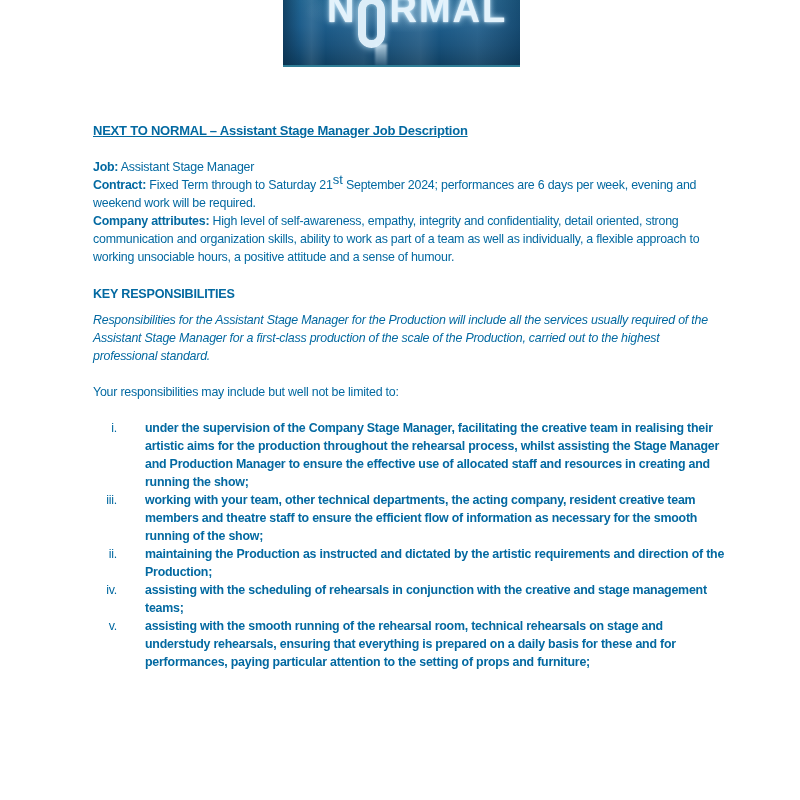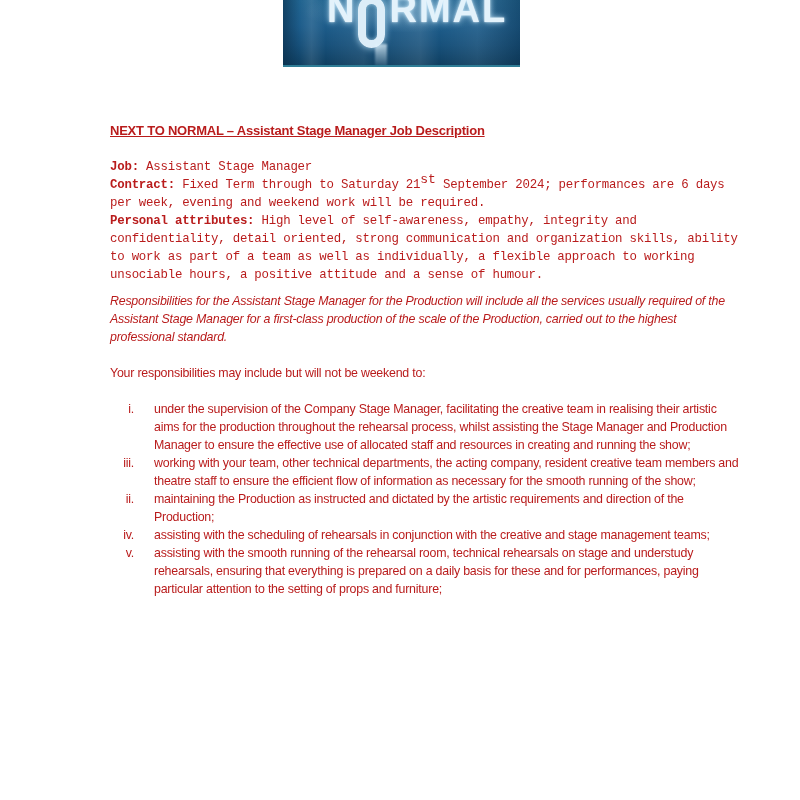--- a/index.html
+++ b/index.html
@@ -66,58 +66,59 @@
     top: 44px;
     width: 12px;
     height: 26px;
     background: linear-gradient(180deg, rgba(225,242,252,0.75), rgba(225,242,252,0));
     filter: blur(1px);
   }
 
   
   .content {
     position: absolute;
-    left: 110px;
+    left: 93px;
     top: 122px;
     width: 632px;
     font-size: 12.4px;
     letter-spacing: -0.22px;
     line-height: 18px;
-    color: #b91c1c;
+    color: #0369a1;
   }
 
   .title {
     font-size: 13px;
     font-weight: bold;
     text-decoration: underline;
     line-height: 18px;
   }
 
-  .details { margin-top: 18px; font-family: Liberation Mono, monospace; }
+  .details { margin-top: 18px; }
   .detail b { font-weight: bold; }
   sup { font-size: 13px; vertical-align: super; line-height: 0; letter-spacing: 0; }
 
   .heading {
     margin-top: 19px;
     font-weight: bold;
     font-size: 12.6px;
   }
 
   .intro { margin-top: 8px; font-style: italic; }
   .list-intro { margin-top: 18px; }
 
   .olist { margin-top: 18px; }
   .li { display: flex; }
   .li .num {
     flex: 0 0 24px;
     text-align: right;
   }
   .li .txt {
-    margin-left: 20px;
+    margin-left: 28px;
     flex: 1 1 auto;
+    font-weight: bold;
   }
 </style>
 </head>
 <body>
 
 <div class="page">
 
   <div class="logo">
     <div class="streaks"></div>
     <div class="logo-text">
@@ -128,27 +129,28 @@
     <div class="logo-beam"></div>
   </div>
 
   <div class="content">
 
     <div class="title">NEXT TO NORMAL – Assistant Stage Manager Job Description</div>
 
     <div class="details">
       <p class="detail"><b>Job:</b><span> Assistant Stage Manager</span><sup></sup><span></span></p>
       <p class="detail"><b>Contract:</b><span> Fixed Term through to Saturday 21</span><sup>st</sup><span> September 2024; performances are 6 days per week, evening and weekend work will be required.</span></p>
-      <p class="detail"><b>Personal attributes:</b><span> High level of self-awareness, empathy, integrity and confidentiality, detail oriented, strong communication and organization skills, ability to work as part of a team as well as individually, a flexible approach to working unsociable hours, a positive attitude and a sense of humour.</span><sup></sup><span></span></p>
+      <p class="detail"><b>Company attributes:</b><span> High level of self-awareness, empathy, integrity and confidentiality, detail oriented, strong communication and organization skills, ability to work as part of a team as well as individually, a flexible approach to working unsociable hours, a positive attitude and a sense of humour.</span><sup></sup><span></span></p>
     </div>
 
+    <p class="heading">KEY RESPONSIBILITIES</p>
 
     <p class="intro">Responsibilities for the Assistant Stage Manager for the Production will include all the services usually required of the Assistant Stage Manager for a first-class production of the scale of the Production, carried out to the highest professional standard.</p>
 
-    <p class="list-intro">Your responsibilities may include but will not be weekend to:</p>
+    <p class="list-intro">Your responsibilities may include but well not be limited to:</p>
 
     <div class="olist">
       <div class="li">
         <span class="num">i.</span>
         <span class="txt">under the supervision of the Company Stage Manager, facilitating the creative team in realising their artistic aims for the production throughout the rehearsal process, whilst assisting the Stage Manager and Production Manager to ensure the effective use of allocated staff and resources in creating and running the show;</span>
       </div>
       <div class="li">
         <span class="num">iii.</span>
         <span class="txt">working with your team, other technical departments, the acting company, resident creative team members and theatre staff to ensure the efficient flow of information as necessary for the smooth running of the show;</span>
       </div>

